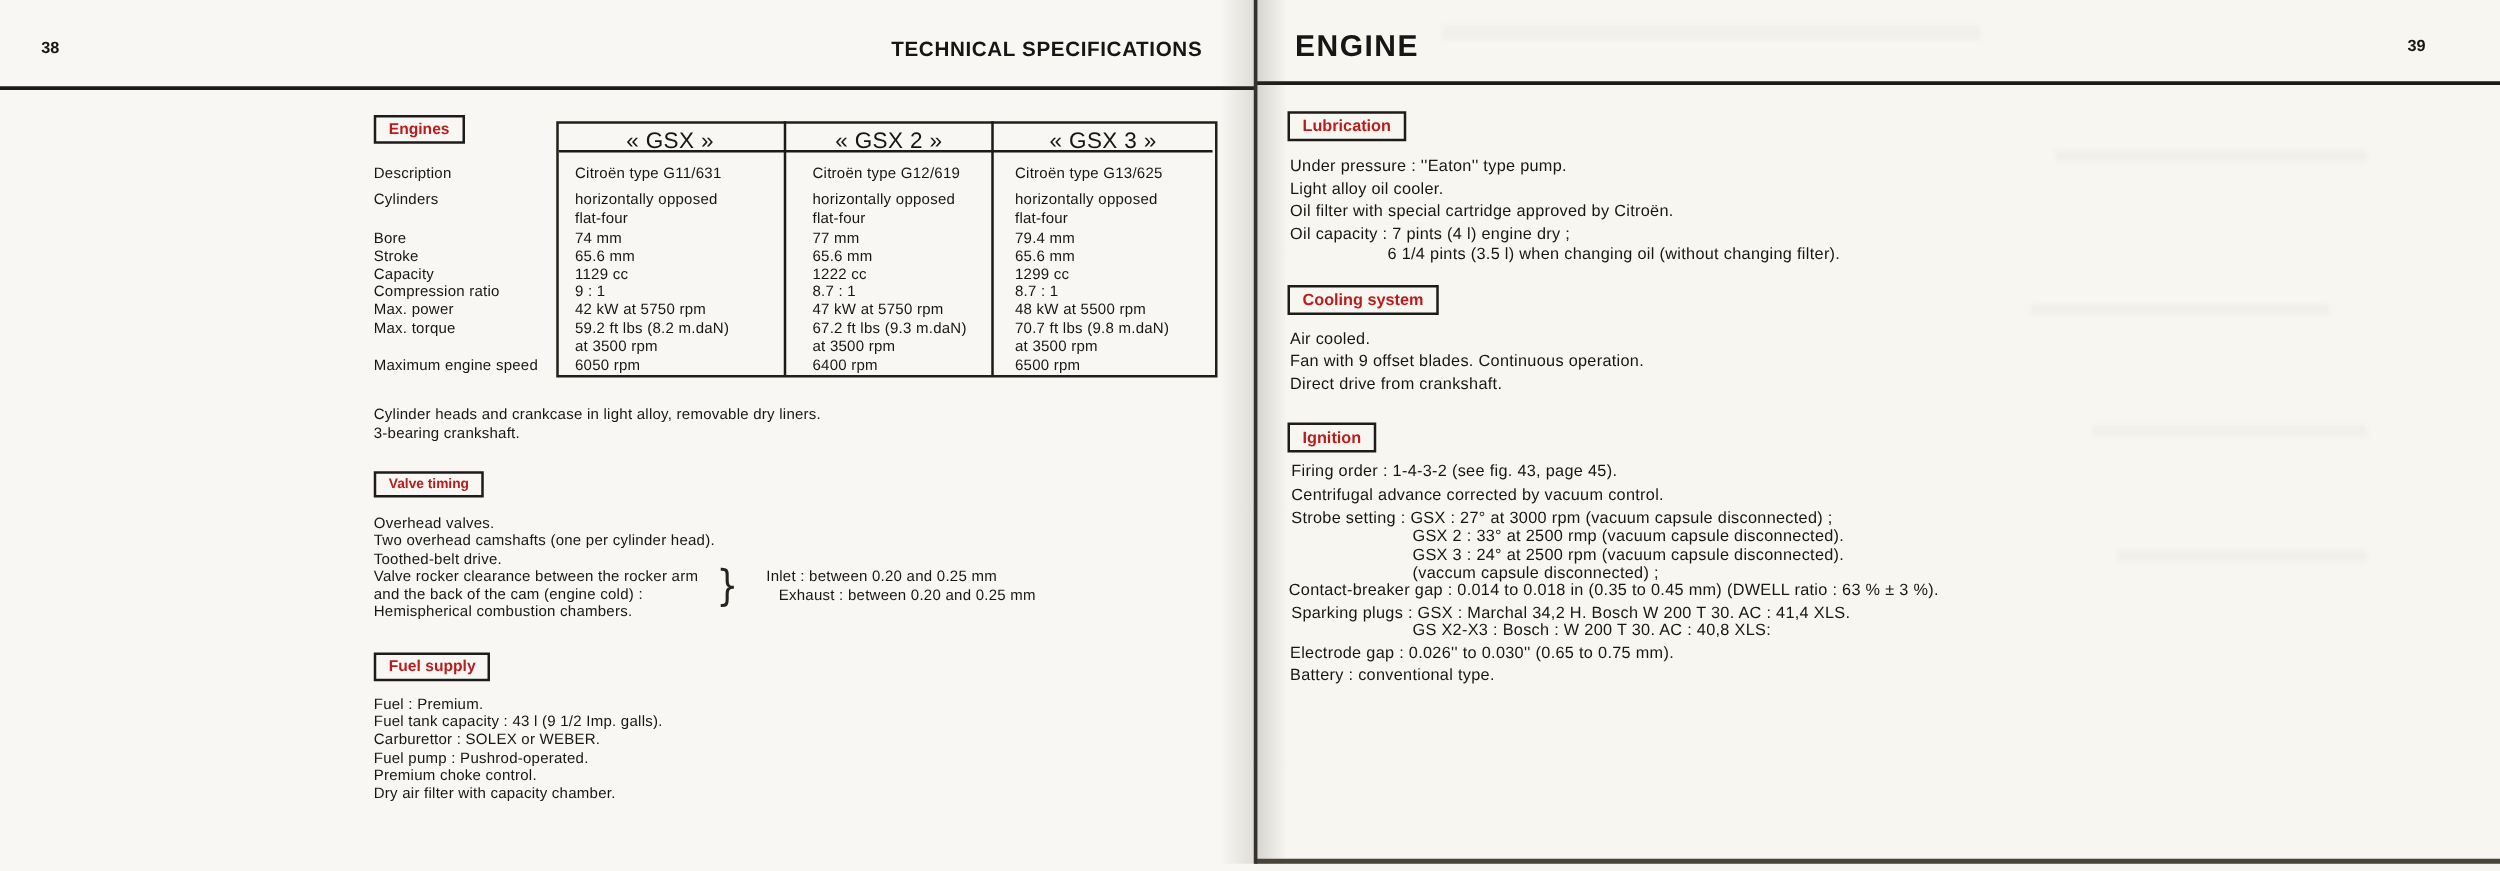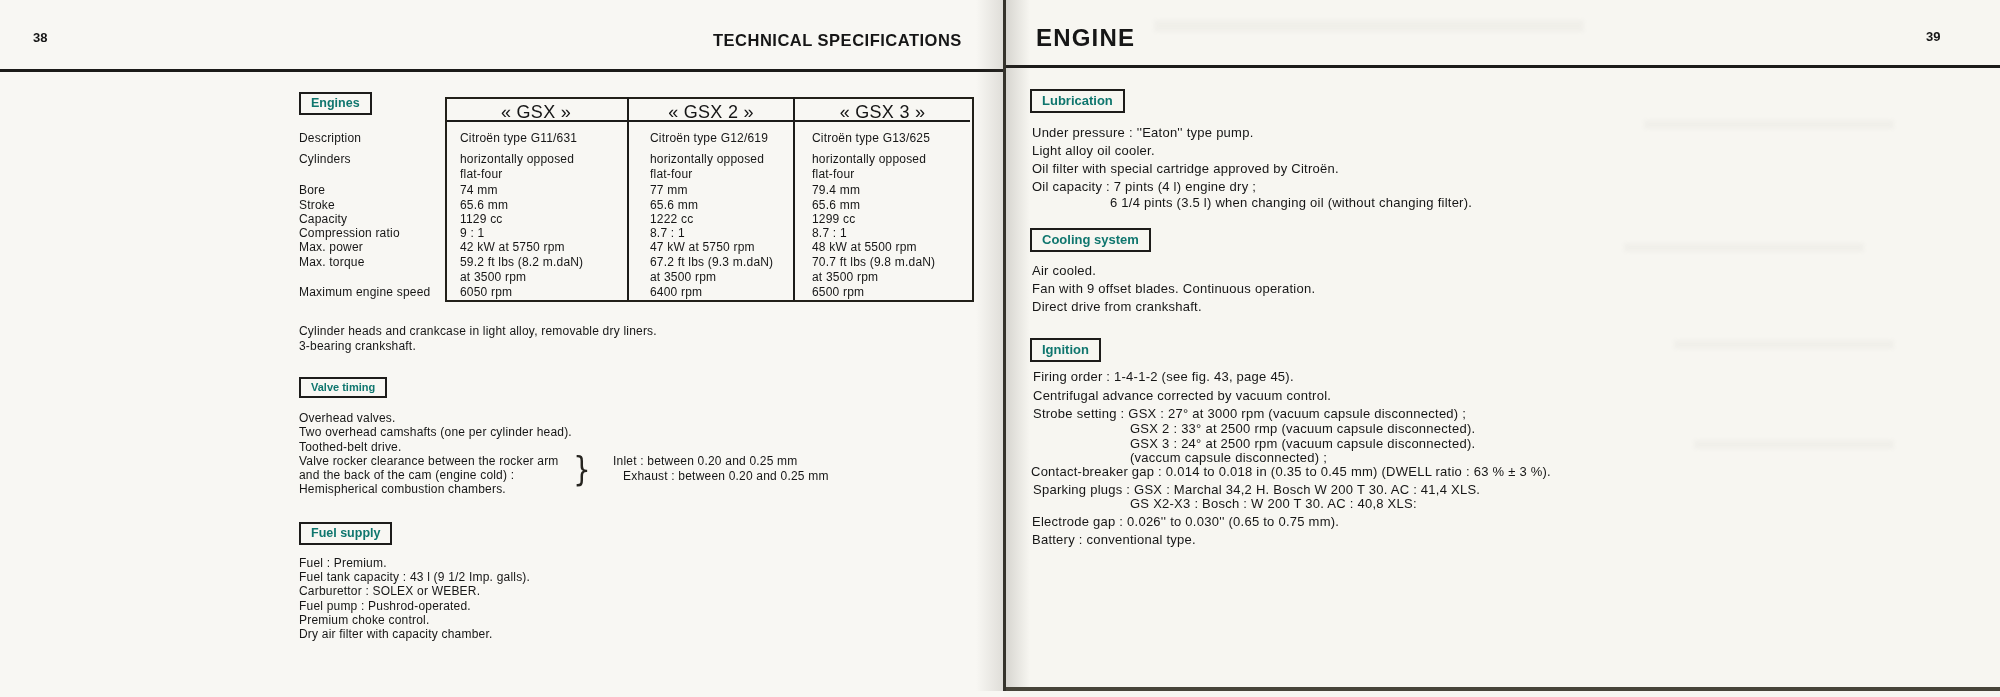--- a/index.html
+++ b/index.html
@@ -10,21 +10,21 @@
     -webkit-font-smoothing:antialiased;
   }
   .page{position:absolute;top:0;height:697px;}
   .abs{position:absolute;white-space:nowrap;}
   .b{font-weight:bold;}
   .t12{font-size:12px;letter-spacing:.2px;line-height:13px;}
   .t13{font-size:13px;letter-spacing:.25px;line-height:14px;text-align:center;}
   .rule{position:absolute;background:#1c1b19;}
   .boxlabel{
     position:absolute;border:2px solid #1d1c1a;padding:2px 10px 3px;
-    font-weight:bold;white-space:nowrap;color:#0f766e;background:transparent;
+    font-weight:bold;white-space:nowrap;color:#b91c1c;background:transparent;
   }
   .tframe{position:absolute;border:2px solid #222019;}
   .hcell{position:absolute;text-align:center;font-size:18px;letter-spacing:.3px;}
   .ghost{position:absolute;background:#8d8a80;opacity:.06;filter:blur(2px);border-radius:2px;}
   .brace{position:absolute;font-family:"DejaVu Sans",sans-serif;font-size:34px;font-weight:400;transform:scaleX(.8);color:#26241f;}
 </style>
 </head>
 <body>
 
 <div class="page" style="left:0;width:1004px;background:#f8f7f3;">
@@ -131,21 +131,21 @@
   <div class="abs t13" style="left:28px;top:162px;">Oil filter with special cartridge approved by Citroën.</div>
   <div class="abs t13" style="left:28px;top:180px;">Oil capacity : 7 pints (4 l) engine dry ;</div>
   <div class="abs t13" style="left:106px;top:196px;">6 1/4 pints (3.5 l) when changing oil (without changing filter).</div>
 
   <div class="boxlabel" style="left:26px;top:228px;font-size:13px;">Cooling system</div>
   <div class="abs t13" style="left:28px;top:264px;">Air cooled.</div>
   <div class="abs t13" style="left:28px;top:282px;">Fan with 9 offset blades. Continuous operation.</div>
   <div class="abs t13" style="left:28px;top:300px;">Direct drive from crankshaft.</div>
 
   <div class="boxlabel" style="left:26px;top:338px;font-size:13px;">Ignition</div>
-  <div class="abs t13" style="left:29px;top:370px;">Firing order : 1-4-1-2 (see fig. 43, page 45).</div>
+  <div class="abs t13" style="left:29px;top:370px;">Firing order : 1-4-3-2 (see fig. 43, page 45).</div>
   <div class="abs t13" style="left:29px;top:389px;">Centrifugal advance corrected by vacuum control.</div>
   <div class="abs t13" style="left:29px;top:407px;">Strobe setting : GSX : 27° at 3000 rpm (vacuum capsule disconnected) ;</div>
   <div class="abs t13" style="left:126px;top:422px;">GSX 2 : 33° at 2500 rmp (vacuum capsule disconnected).</div>
   <div class="abs t13" style="left:126px;top:437px;">GSX 3 : 24° at 2500 rpm (vacuum capsule disconnected).</div>
   <div class="abs t13" style="left:126px;top:451px;">(vaccum capsule disconnected) ;</div>
   <div class="abs t13" style="left:27px;top:465px;">Contact-breaker gap : 0.014 to 0.018 in (0.35 to 0.45 mm) (DWELL ratio : 63 % ± 3 %).</div>
   <div class="abs t13" style="left:29px;top:483px;">Sparking plugs : GSX : Marchal 34,2 H. Bosch W 200 T 30. AC : 41,4 XLS.</div>
   <div class="abs t13" style="left:126px;top:497px;">GS X2-X3 : Bosch : W 200 T 30. AC : 40,8 XLS:</div>
   <div class="abs t13" style="left:28px;top:515px;">Electrode gap : 0.026'' to 0.030'' (0.65 to 0.75 mm).</div>
   <div class="abs t13" style="left:28px;top:533px;">Battery : conventional type.</div>

